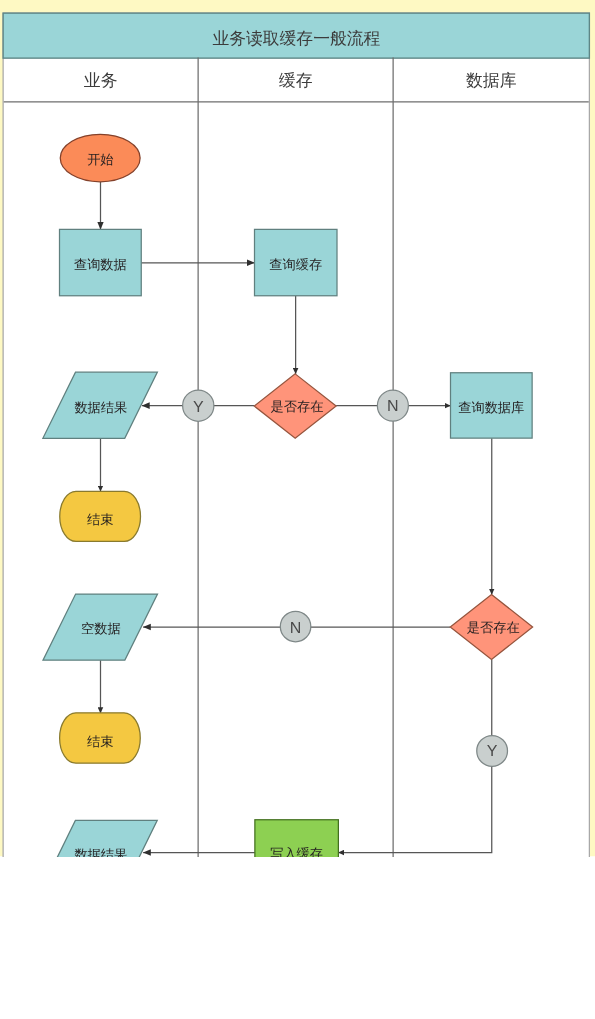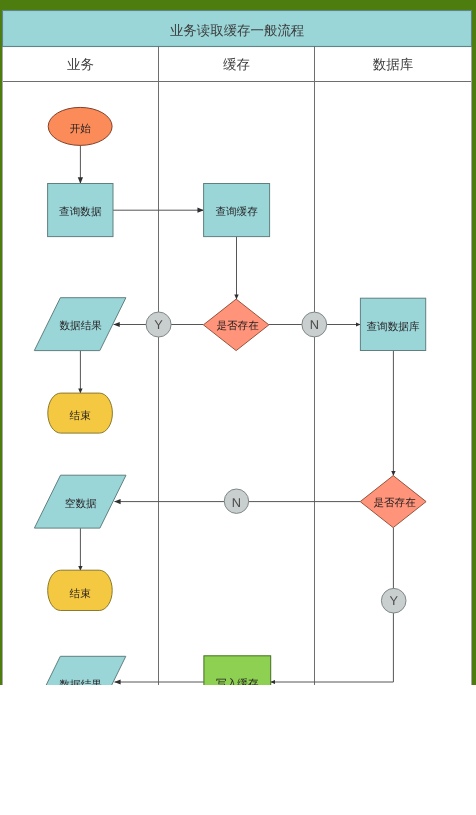--- a/index.html
+++ b/index.html
@@ -1,17 +1,17 @@
 <!DOCTYPE html>
 <html><head>
 <meta charset="utf-8">
 <style>
   html,body{margin:0;padding:0;background:#ffffff;}
   body{width:476px;height:815px;font-family:"Liberation Sans",sans-serif;-webkit-font-smoothing:antialiased;text-rendering:geometricPrecision;}
-  #stage{position:relative;width:476px;height:685px;overflow:hidden;background:#4d7c0f;text-align:right;}
+  #stage{position:relative;width:476px;height:685px;overflow:hidden;background:#fef9c3;text-align:right;}
   svg text{paint-order:stroke;}
   svg{will-change:transform;}
   .lane-text{font-size:13.5px;fill:#3c3c3c;}
   .title-text{font-size:13.45px;fill:#3c3c3c;}
   .node-text{font-size:10.6px;fill:#231f20;}
   .badge-text{font-size:12.8px;fill:#4a4a4a;}
 </style>
 </head>
 <body>
 

